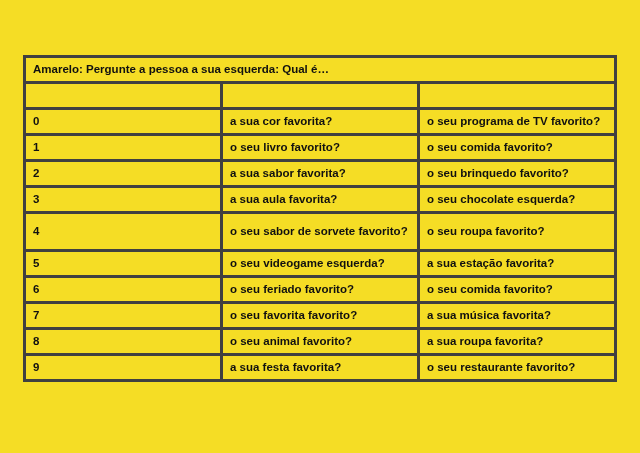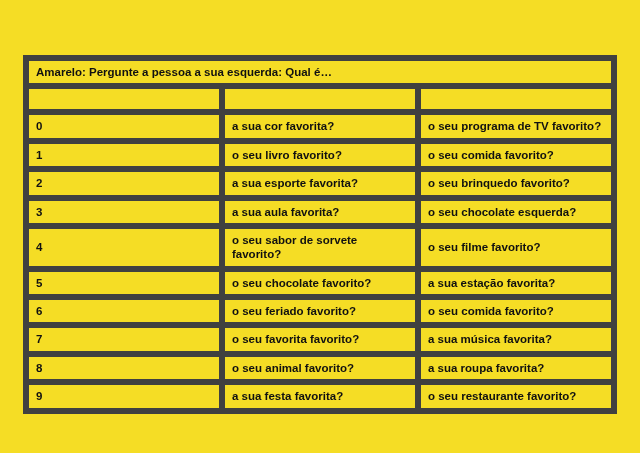--- a/index.html
+++ b/index.html
@@ -27,21 +27,21 @@
     left: 23px;
     top: 55px;
     width: 594px;
   }
   table.grid {
     border-collapse: collapse;
     width: 594px;
     table-layout: fixed;
   }
   table.grid td {
-    border: 6px solid #404040;
+    border: 3px solid #404040;
     padding: 4px 7px;
     font-size: 11.5px;
     font-weight: bold;
     color: #111111;
     line-height: 1.25;
     vertical-align: middle;
     background: #f5dd25;
     height: 26px;
     box-sizing: border-box;
   }
@@ -79,36 +79,36 @@
           <td class="col-a">a sua cor favorita?</td>
           <td class="col-b">o seu programa de TV favorito?</td>
         </tr>
         <tr>
           <td class="col-num">1</td>
           <td class="col-a">o seu livro favorito?</td>
           <td class="col-b">o seu comida favorito?</td>
         </tr>
         <tr>
           <td class="col-num">2</td>
-          <td class="col-a">a sua esporte favorita?</td>
+          <td class="col-a">a sua sabor favorita?</td>
           <td class="col-b">o seu brinquedo favorito?</td>
         </tr>
         <tr>
           <td class="col-num">3</td>
           <td class="col-a">a sua aula favorita?</td>
           <td class="col-b">o seu chocolate esquerda?</td>
         </tr>
         <tr class="tall">
           <td class="col-num">4</td>
           <td class="col-a">o seu sabor de sorvete favorito?</td>
-          <td class="col-b">o seu filme favorito?</td>
+          <td class="col-b">o seu roupa favorito?</td>
         </tr>
         <tr>
           <td class="col-num">5</td>
-          <td class="col-a">o seu chocolate favorito?</td>
+          <td class="col-a">o seu videogame esquerda?</td>
           <td class="col-b">a sua estação favorita?</td>
         </tr>
         <tr>
           <td class="col-num">6</td>
           <td class="col-a">o seu feriado favorito?</td>
           <td class="col-b">o seu comida favorito?</td>
         </tr>
         <tr>
           <td class="col-num">7</td>
           <td class="col-a">o seu favorita favorito?</td>

